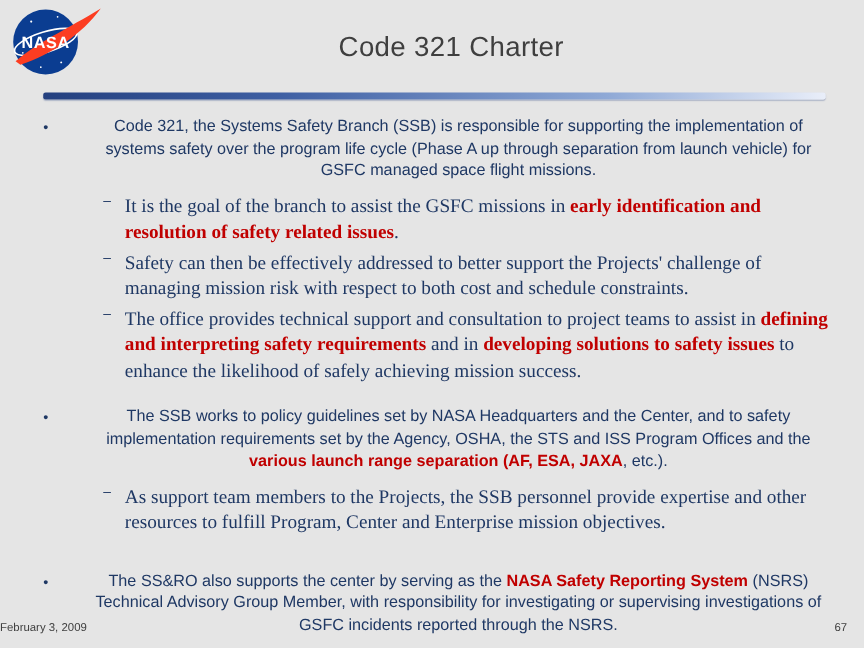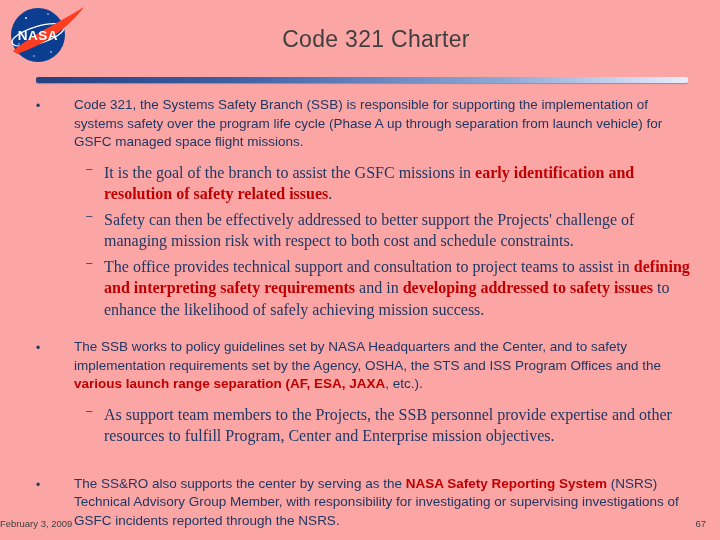--- a/index.html
+++ b/index.html
@@ -3,21 +3,21 @@
 <meta charset="utf-8">
 <style>
   html,body{margin:0;padding:0;}
   body{
     width:720px;height:540px;
     font-family:"Liberation Sans", sans-serif;
     background:#ffffff;
     position:relative;
     overflow:hidden;
   }
-  .slide{position:absolute;inset:0;background:#fca5a5;}
+  .slide{position:absolute;inset:0;background:#e5e5e5;}
 
   .logo{position:absolute;left:8px;top:4px;width:78px;height:64px;}
 
   .title{
     position:absolute;top:26px;left:0;right:0;
     text-align:center;margin:0;
     font-size:23px;font-weight:400;color:#3f3f3f;
     letter-spacing:.3px;
     padding-left:32px;
   }
@@ -29,21 +29,21 @@
     box-shadow:0 1px 1px rgba(36,64,127,.35);
   }
 
   .content{
     position:absolute;top:96px;left:36px;right:30px;
     color:#1f3864;
   }
 
   .bullet{display:flex;margin-bottom:10px;}
   .bullet .marker{flex:0 0 38px;width:38px;font-size:12px;padding-top:3px;color:#1f3864;}
-  .bullet .text{flex:1;font-size:13.5px;line-height:1.38;}
+  .bullet .text{flex:1;font-size:13.5px;line-height:1.38;text-align:center;}
 
   .subgroup{margin:0 0 18px 0;}
   .subgroup.gap-lg{margin-bottom:28px;}
   .sub{display:flex;margin-left:50px;margin-bottom:4px;}
   .sub .marker{flex:0 0 18px;width:18px;font-size:11.5px;color:#1f3864;}
   .sub .text{flex:1;font-size:16px;line-height:1.34;font-family:Liberation Serif, serif;}
 
   .em{color:#c00000;font-weight:bold;}
 
   .footer-date{
@@ -90,21 +90,21 @@
       <div class="sub">
         <span class="marker">–</span>
         <span class="text"><span>It is the goal of the branch to assist the GSFC missions in </span><span class="em">early identification and resolution of safety related issues</span><span>.</span></span>
       </div>
       <div class="sub">
         <span class="marker">–</span>
         <span class="text"><span>Safety can then be effectively addressed to better support the Projects' challenge of managing mission risk with respect to both cost and schedule constraints.</span></span>
       </div>
       <div class="sub">
         <span class="marker">–</span>
-        <span class="text"><span>The office provides technical support and consultation to project teams to assist in </span><span class="em">defining and interpreting safety requirements</span><span> and in </span><span class="em">developing addressed to safety issues</span><span> to enhance the likelihood of safely achieving mission success.</span></span>
+        <span class="text"><span>The office provides technical support and consultation to project teams to assist in </span><span class="em">defining and interpreting safety requirements</span><span> and in </span><span class="em">developing solutions to safety issues</span><span> to enhance the likelihood of safely achieving mission success.</span></span>
       </div>
     </div>
 
     <div class="bullet">
       <span class="marker">•</span>
       <span class="text"><span>The SSB works to policy guidelines set by NASA Headquarters and the Center, and to safety implementation requirements set by the Agency, OSHA, the STS and ISS Program Offices and the </span><span class="em">various launch range separation (AF, ESA, JAXA</span><span>, etc.).</span></span>
     </div>
 
     <div class="subgroup gap-lg">
       <div class="sub">

